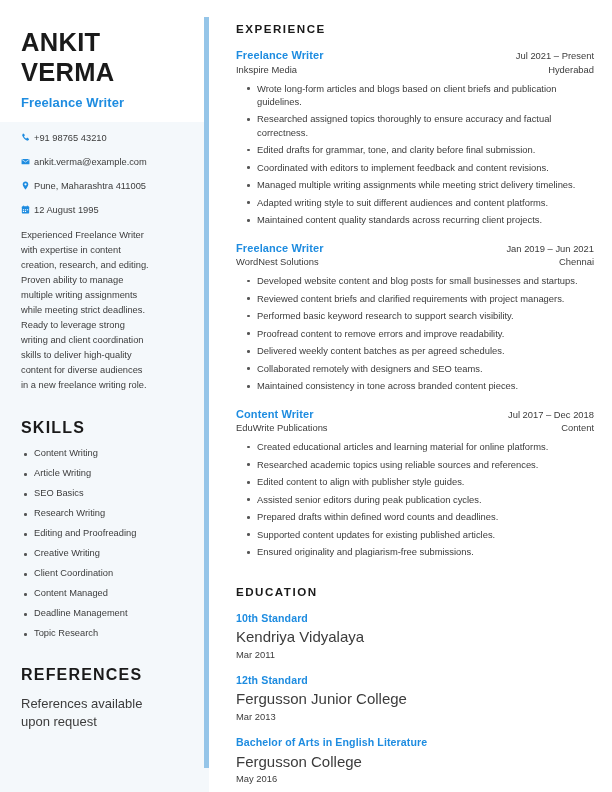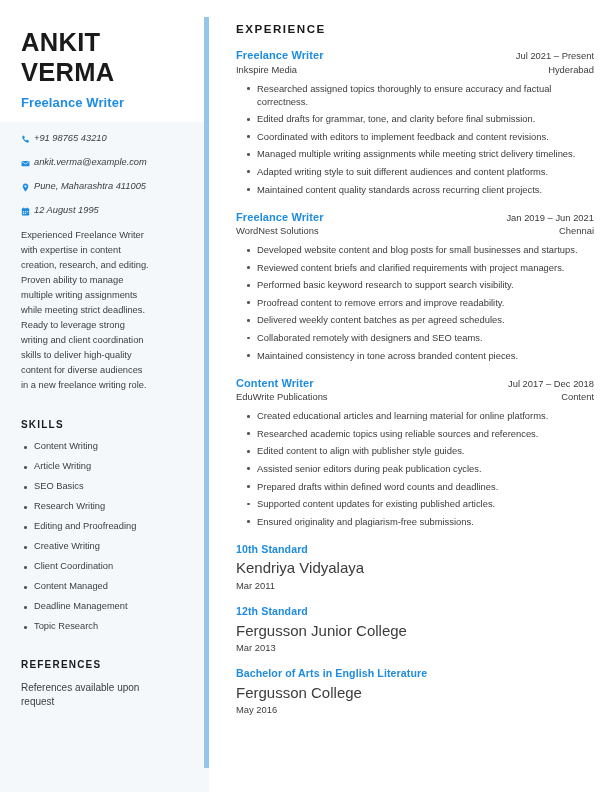--- a/index.html
+++ b/index.html
@@ -68,47 +68,46 @@
     margin: 0 0 22px 0;
   }
 
   .contact-list {
     list-style: none;
     margin: 0 0 0 0;
     padding: 0;
   }
   .contact-item {
     display: flex;
-    align-items: flex-end;
+    align-items: center;
     font-size: 9.3px;
     color: #3c3c3c;
     margin-bottom: 12px;
     line-height: 1.3;
-    font-style: italic;
   }
   .contact-icon {
     width: 13px;
     min-width: 13px;
     display: inline-flex;
     align-items: center;
     justify-content: flex-start;
     margin-top: 0px;
   }
   .contact-icon svg { display: block; }
 
   .summary {
     font-size: 9.3px;
     color: #3c3c3c;
     line-height: 1.62;
     margin: 8px 0 0 0;
     padding-right: 4px;
   }
 
   .side-heading {
-    font-size: 10px;
+    font-size: 16px;
     font-weight: bold;
     color: #1a1a1a;
     letter-spacing: 1.2px;
     margin: 26px 0 11px 0;
   }
 
   .skills-list {
     list-style: none;
     margin: 0;
     padding: 0;
@@ -126,21 +125,21 @@
     position: absolute;
     left: 3px;
     top: 4.5px;
     width: 2.6px;
     height: 2.6px;
     border-radius: 50%;
     background: #555;
   }
 
   .references-text {
-    font-size: 10px;
+    font-size: 13px;
     color: #3c3c3c;
     line-height: 1.4;
     margin: 0;
   }
 
   
   .main {
     position: absolute;
     left: 216px;
     top: 0;
@@ -336,20 +335,21 @@
     <div class="job">
       <div class="job-header">
         <span class="job-role">Freelance Writer</span>
         <span class="job-dates">Jul 2021 – Present</span>
       </div>
       <div class="job-subheader">
         <span class="job-company">Inkspire Media</span>
         <span class="job-location">Hyderabad</span>
       </div>
       <ul class="job-bullets">
+        <li>Wrote long-form articles and blogs based on client briefs and publication guidelines.</li>
         <li>Researched assigned topics thoroughly to ensure accuracy and factual correctness.</li>
         <li>Edited drafts for grammar, tone, and clarity before final submission.</li>
         <li>Coordinated with editors to implement feedback and content revisions.</li>
         <li>Managed multiple writing assignments while meeting strict delivery timelines.</li>
         <li>Adapted writing style to suit different audiences and content platforms.</li>
         <li>Maintained content quality standards across recurring client projects.</li>
       </ul>
     </div>
 
     <div class="job">
@@ -385,20 +385,21 @@
         <li>Created educational articles and learning material for online platforms.</li>
         <li>Researched academic topics using reliable sources and references.</li>
         <li>Edited content to align with publisher style guides.</li>
         <li>Assisted senior editors during peak publication cycles.</li>
         <li>Prepared drafts within defined word counts and deadlines.</li>
         <li>Supported content updates for existing published articles.</li>
         <li>Ensured originality and plagiarism-free submissions.</li>
       </ul>
     </div>
 
+    <h2 class="main-heading education-heading">EDUCATION</h2>
 
     <div class="edu-entry">
       <div class="edu-degree">10th Standard</div>
       <div class="edu-school">Kendriya Vidyalaya</div>
       <div class="edu-date">Mar 2011</div>
     </div>
 
     <div class="edu-entry">
       <div class="edu-degree">12th Standard</div>
       <div class="edu-school">Fergusson Junior College</div>

